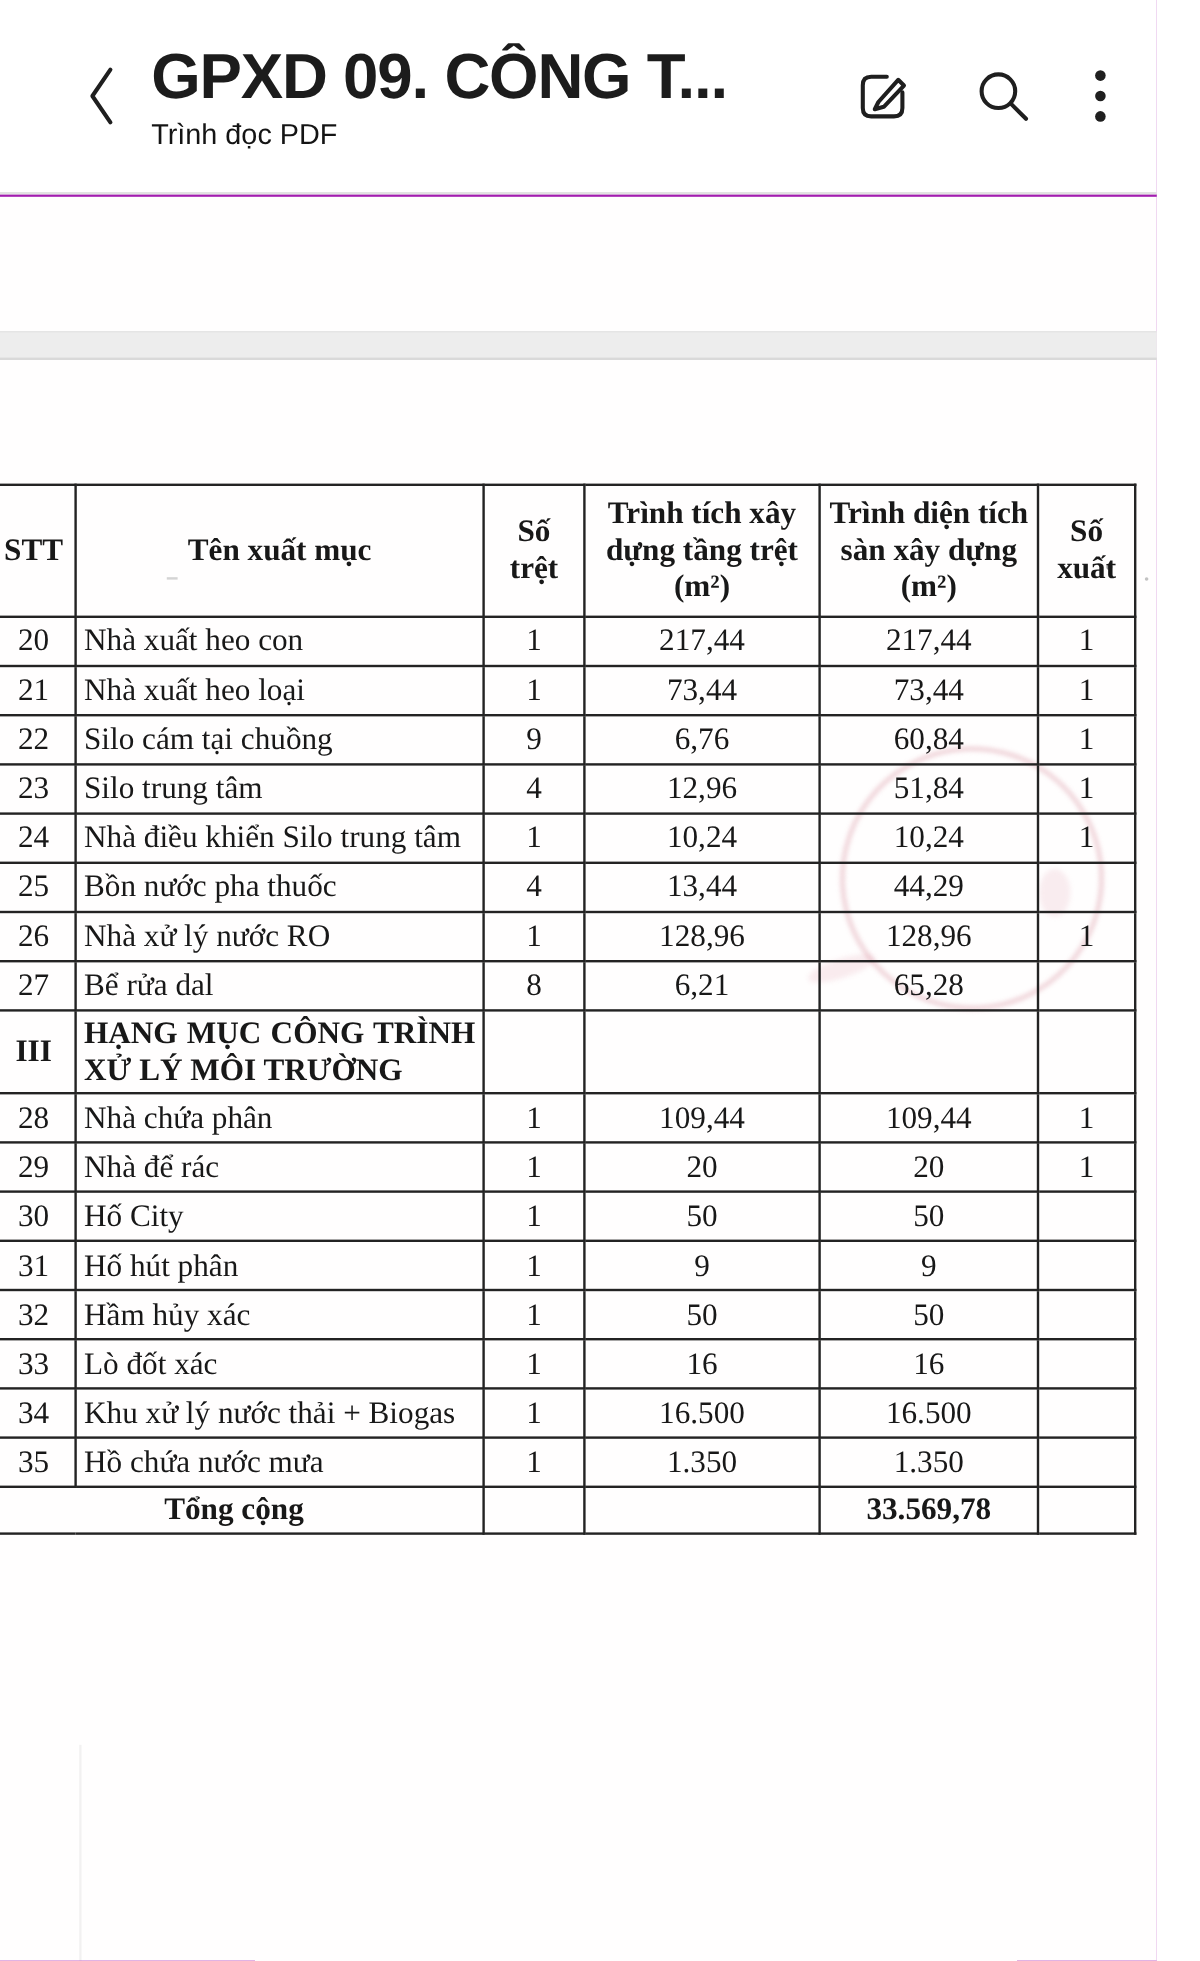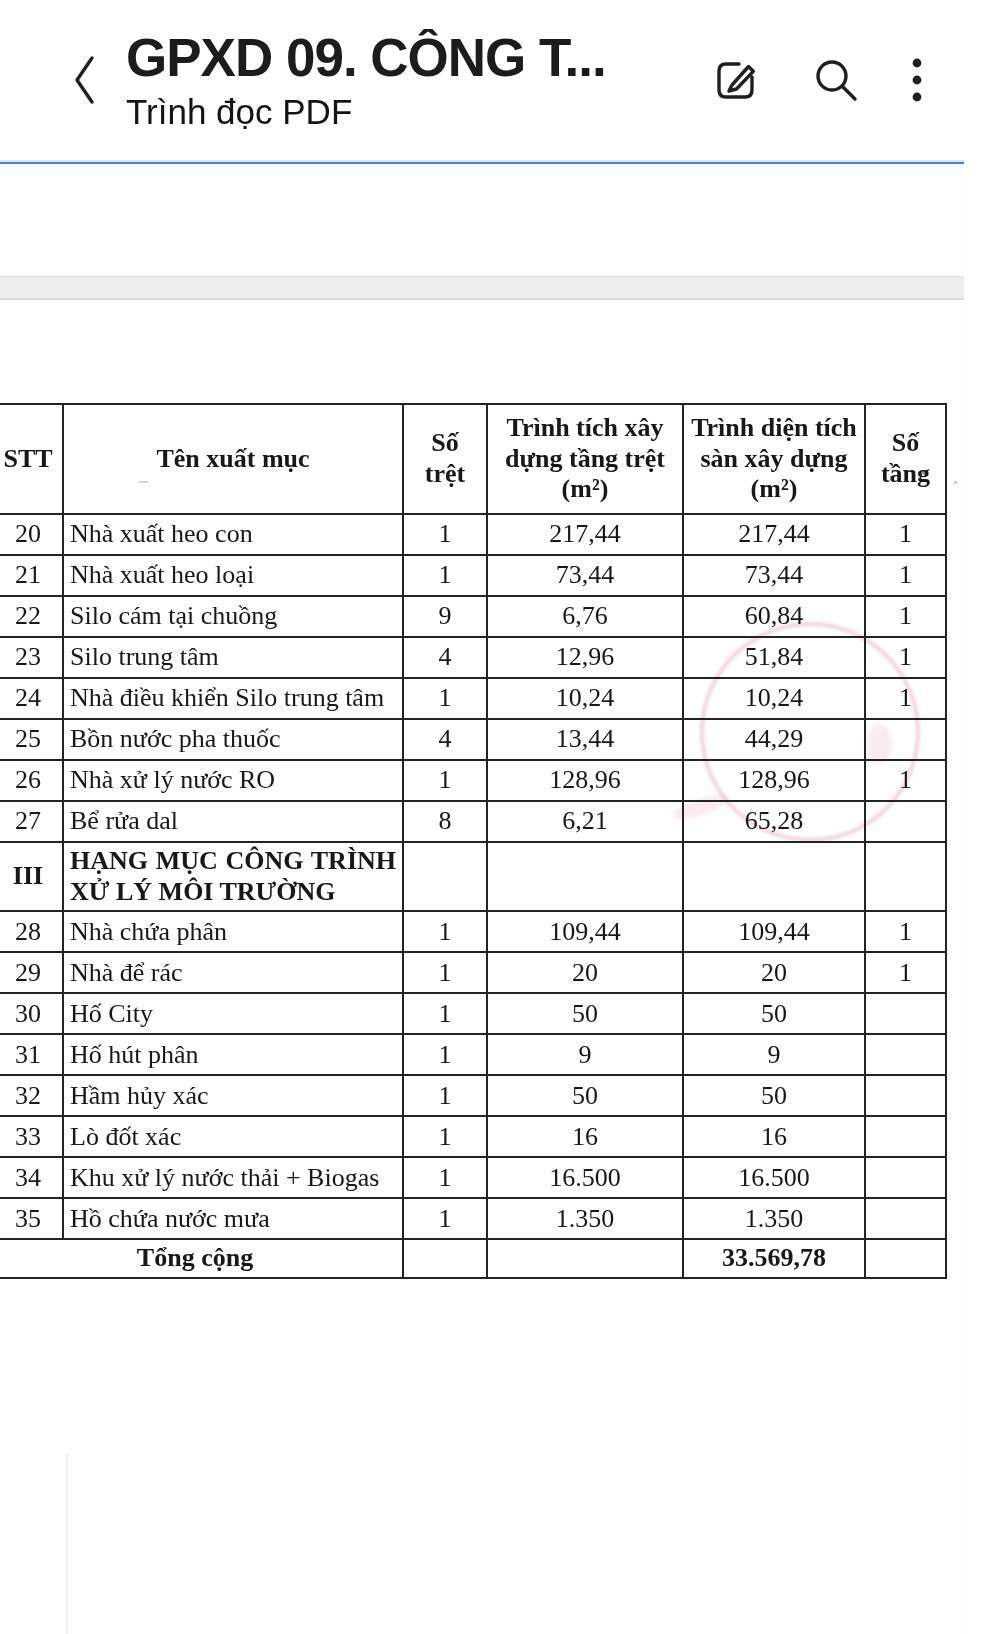--- a/index.html
+++ b/index.html
@@ -1,29 +1,29 @@
 <!DOCTYPE html>
 <html><head>
 <meta charset="utf-8">
 <style>
   html,body{margin:0;padding:0;background:#ffffff;}
-  .screen{position:relative;width:964px;height:1634px;overflow:hidden;background:#3b82f6;
+  .screen{position:relative;width:964px;height:1634px;overflow:hidden;background:#a21caf;
           font-family:"Liberation Sans",sans-serif;}
 
   
   .appbar{position:absolute;left:0;top:0;width:1000px;height:162px;background:#ffffff;
           display:flex;align-items:center;box-sizing:border-box;padding:0 0 0 62px;
           border-bottom:2px solid #e2e2e2;z-index:5;}
   .iconbtn{background:none;border:none;padding:0;margin:0;cursor:pointer;display:flex;
            align-items:center;justify-content:center;}
   .back-btn{width:44px;height:60px;margin-right:20px;}
   .titles{flex:1;min-width:0;display:flex;flex-direction:column;justify-content:center;padding-top:2px;}
   .doc-title{font-size:53px;font-weight:700;color:#1c1c1c;letter-spacing:-1px;line-height:1.08;
              white-space:nowrap;overflow:hidden;}
-  .app-subtitle{font-size:35px;font-weight:400;color:#141414;line-height:1.15;margin-top:6px;}
+  .app-subtitle{font-size:24px;font-weight:400;color:#141414;line-height:1.15;margin-top:6px;}
   .actions{display:flex;align-items:center;gap:48px;padding-right:76px;}
   .icon{stroke:#1f1f1f;fill:none;stroke-width:3.4;stroke-linecap:round;stroke-linejoin:round;}
 
   
   .viewer{position:absolute;left:0;top:164px;width:1000px;height:1470px;background:#fffefe;}
   .page-indicator{position:absolute;top:54px;right:-14px;font-family:"Liberation Serif",serif;
                   font-style:italic;font-size:46px;color:#c3c3c3;letter-spacing:2px;}
   .page-separator{position:absolute;left:0;top:112px;width:1000px;height:24px;background:#ededed;
                   border-top:1px solid #e3e3e3;border-bottom:2px solid #d9d9d9;box-sizing:border-box;}
 
@@ -116,21 +116,21 @@
           <col style="width:182px">
           <col style="width:81px">
       </colgroup>
       <thead>
         <tr>
             <th>STT</th>
             <th>Tên xuất mục</th>
             <th>Số trệt</th>
             <th>Trình tích xây dựng tầng trệt (m²)</th>
             <th>Trình diện tích sàn xây dựng (m²)</th>
-            <th>Số tầng</th>
+            <th>Số xuất</th>
           </tr>
       </thead>
       <tbody>
           <tr class="row-n">
             <td class="c-stt">20</td>
             <td class="c-name">Nhà xuất heo con</td>
             <td class="c-num">1</td>
             <td class="c-num">217,44</td>
             <td class="c-num">217,44</td>
             <td class="c-num">1</td>

